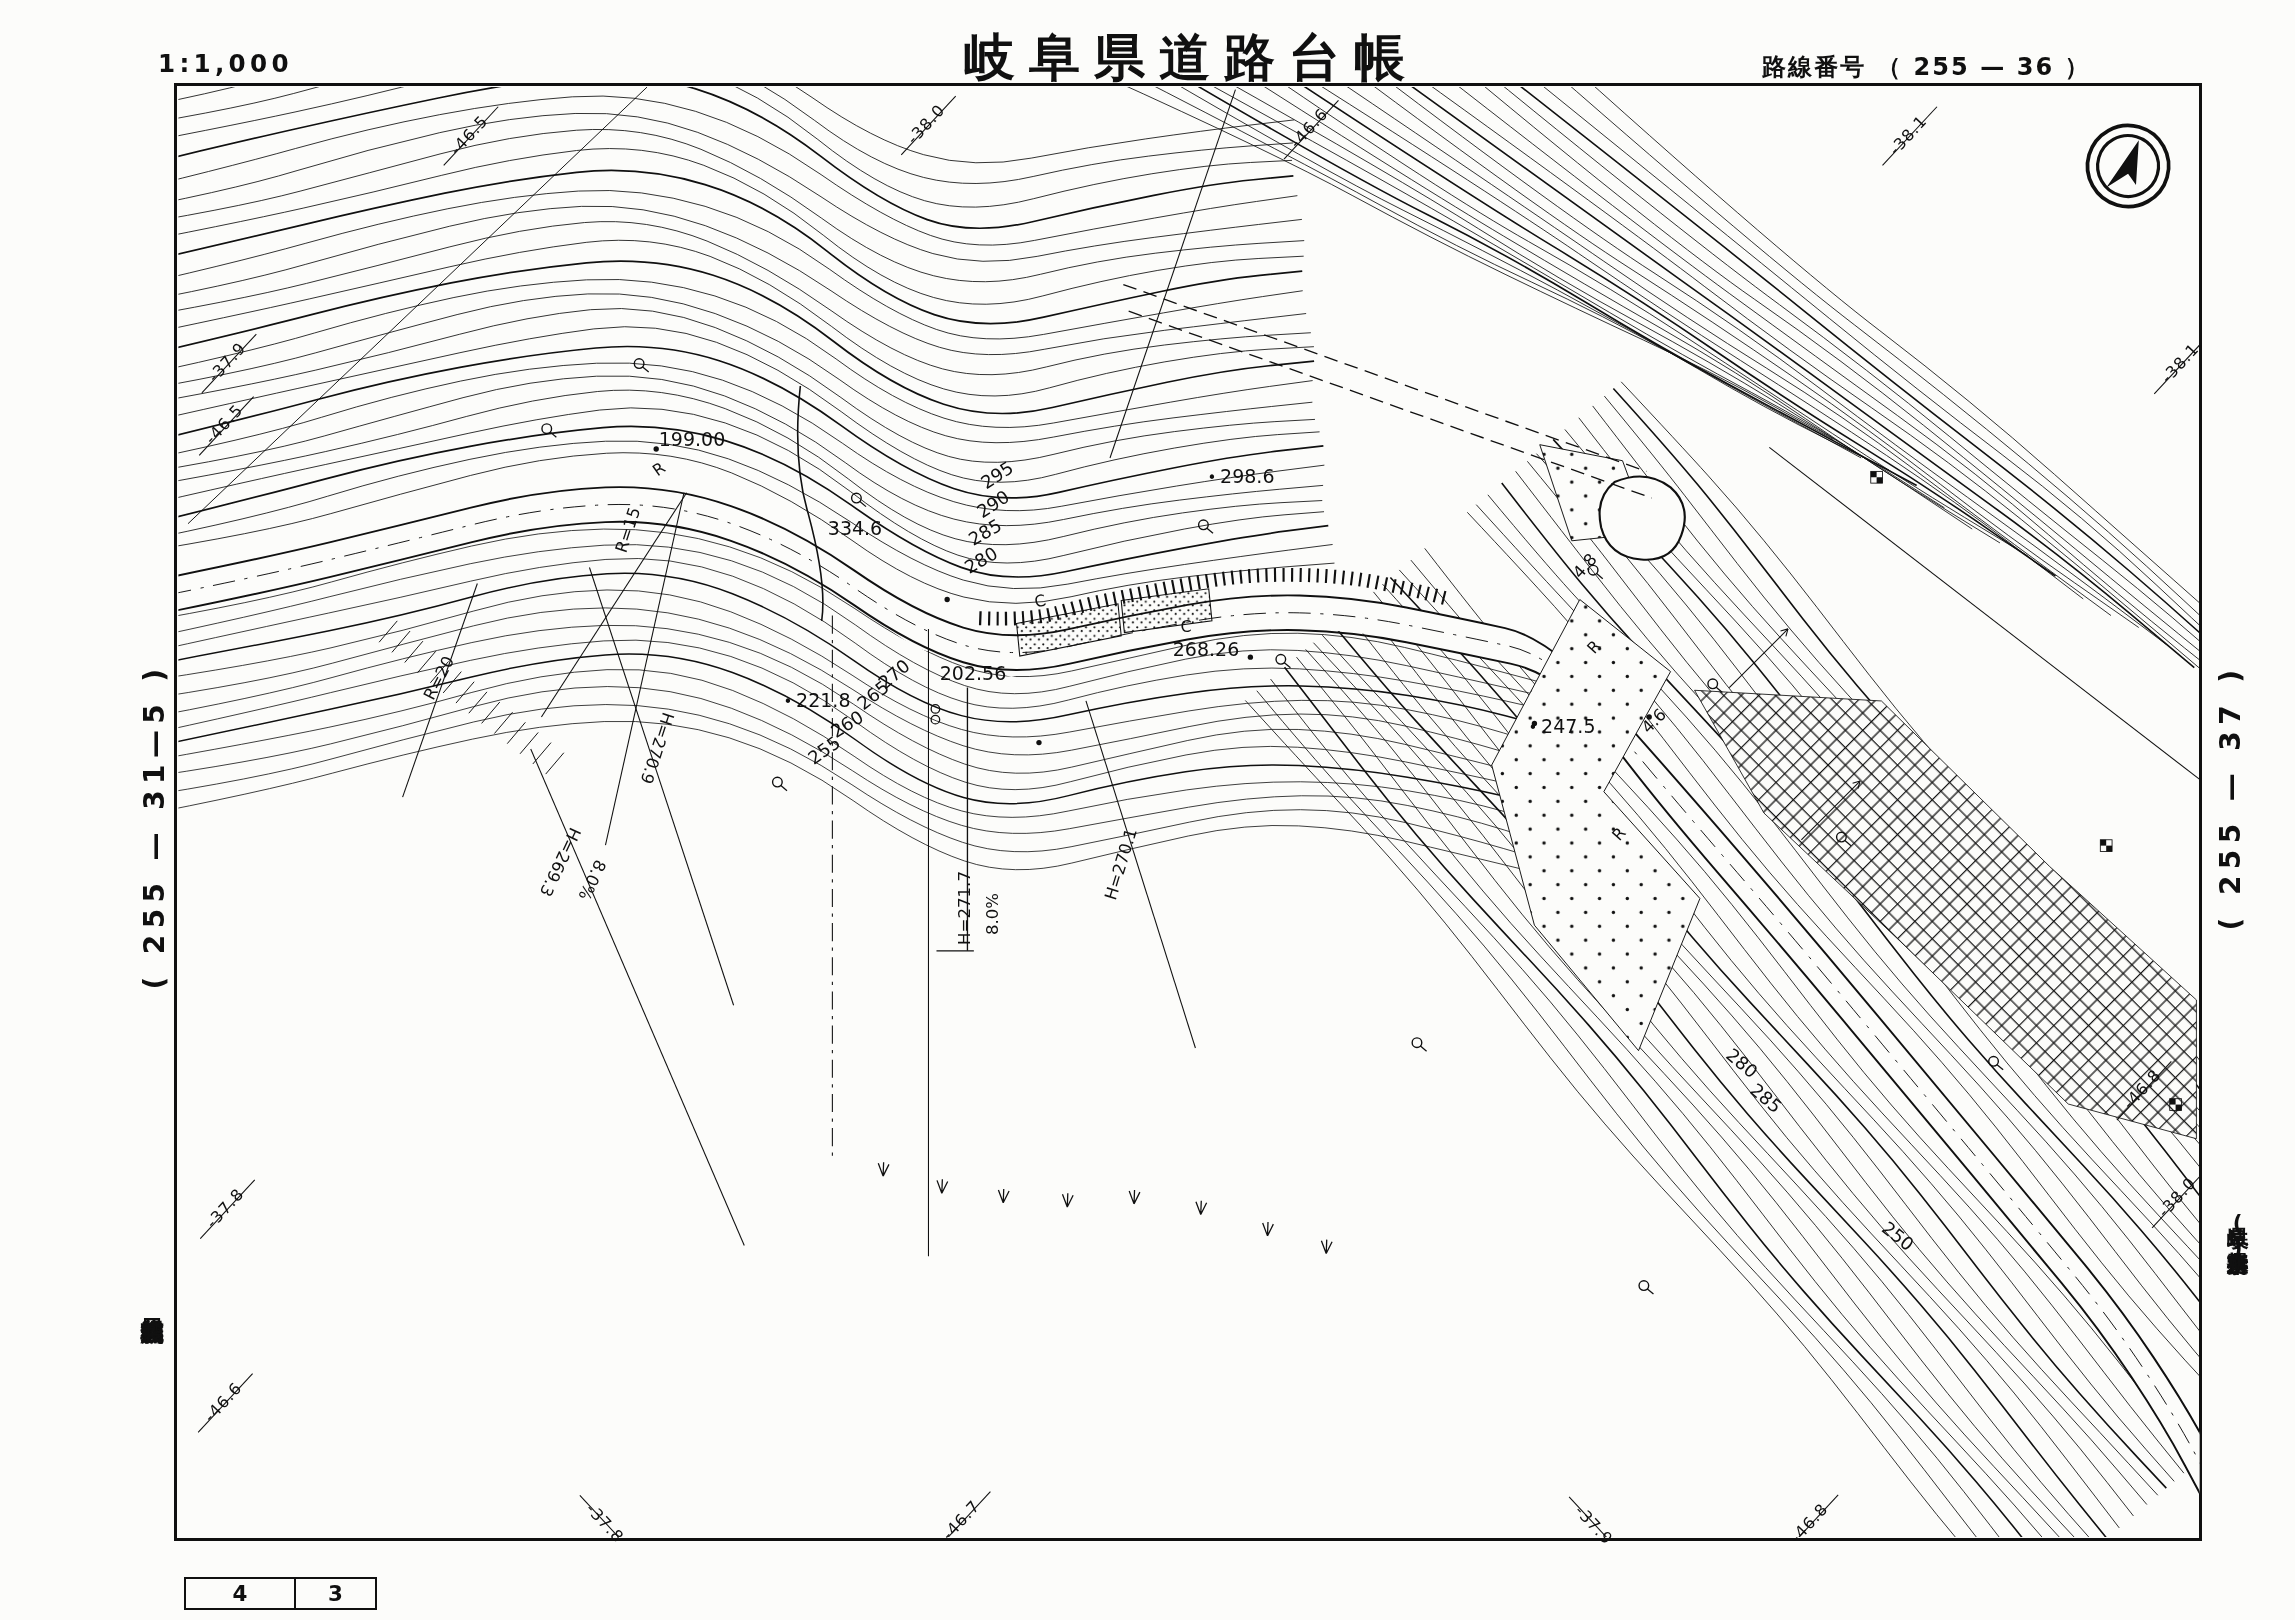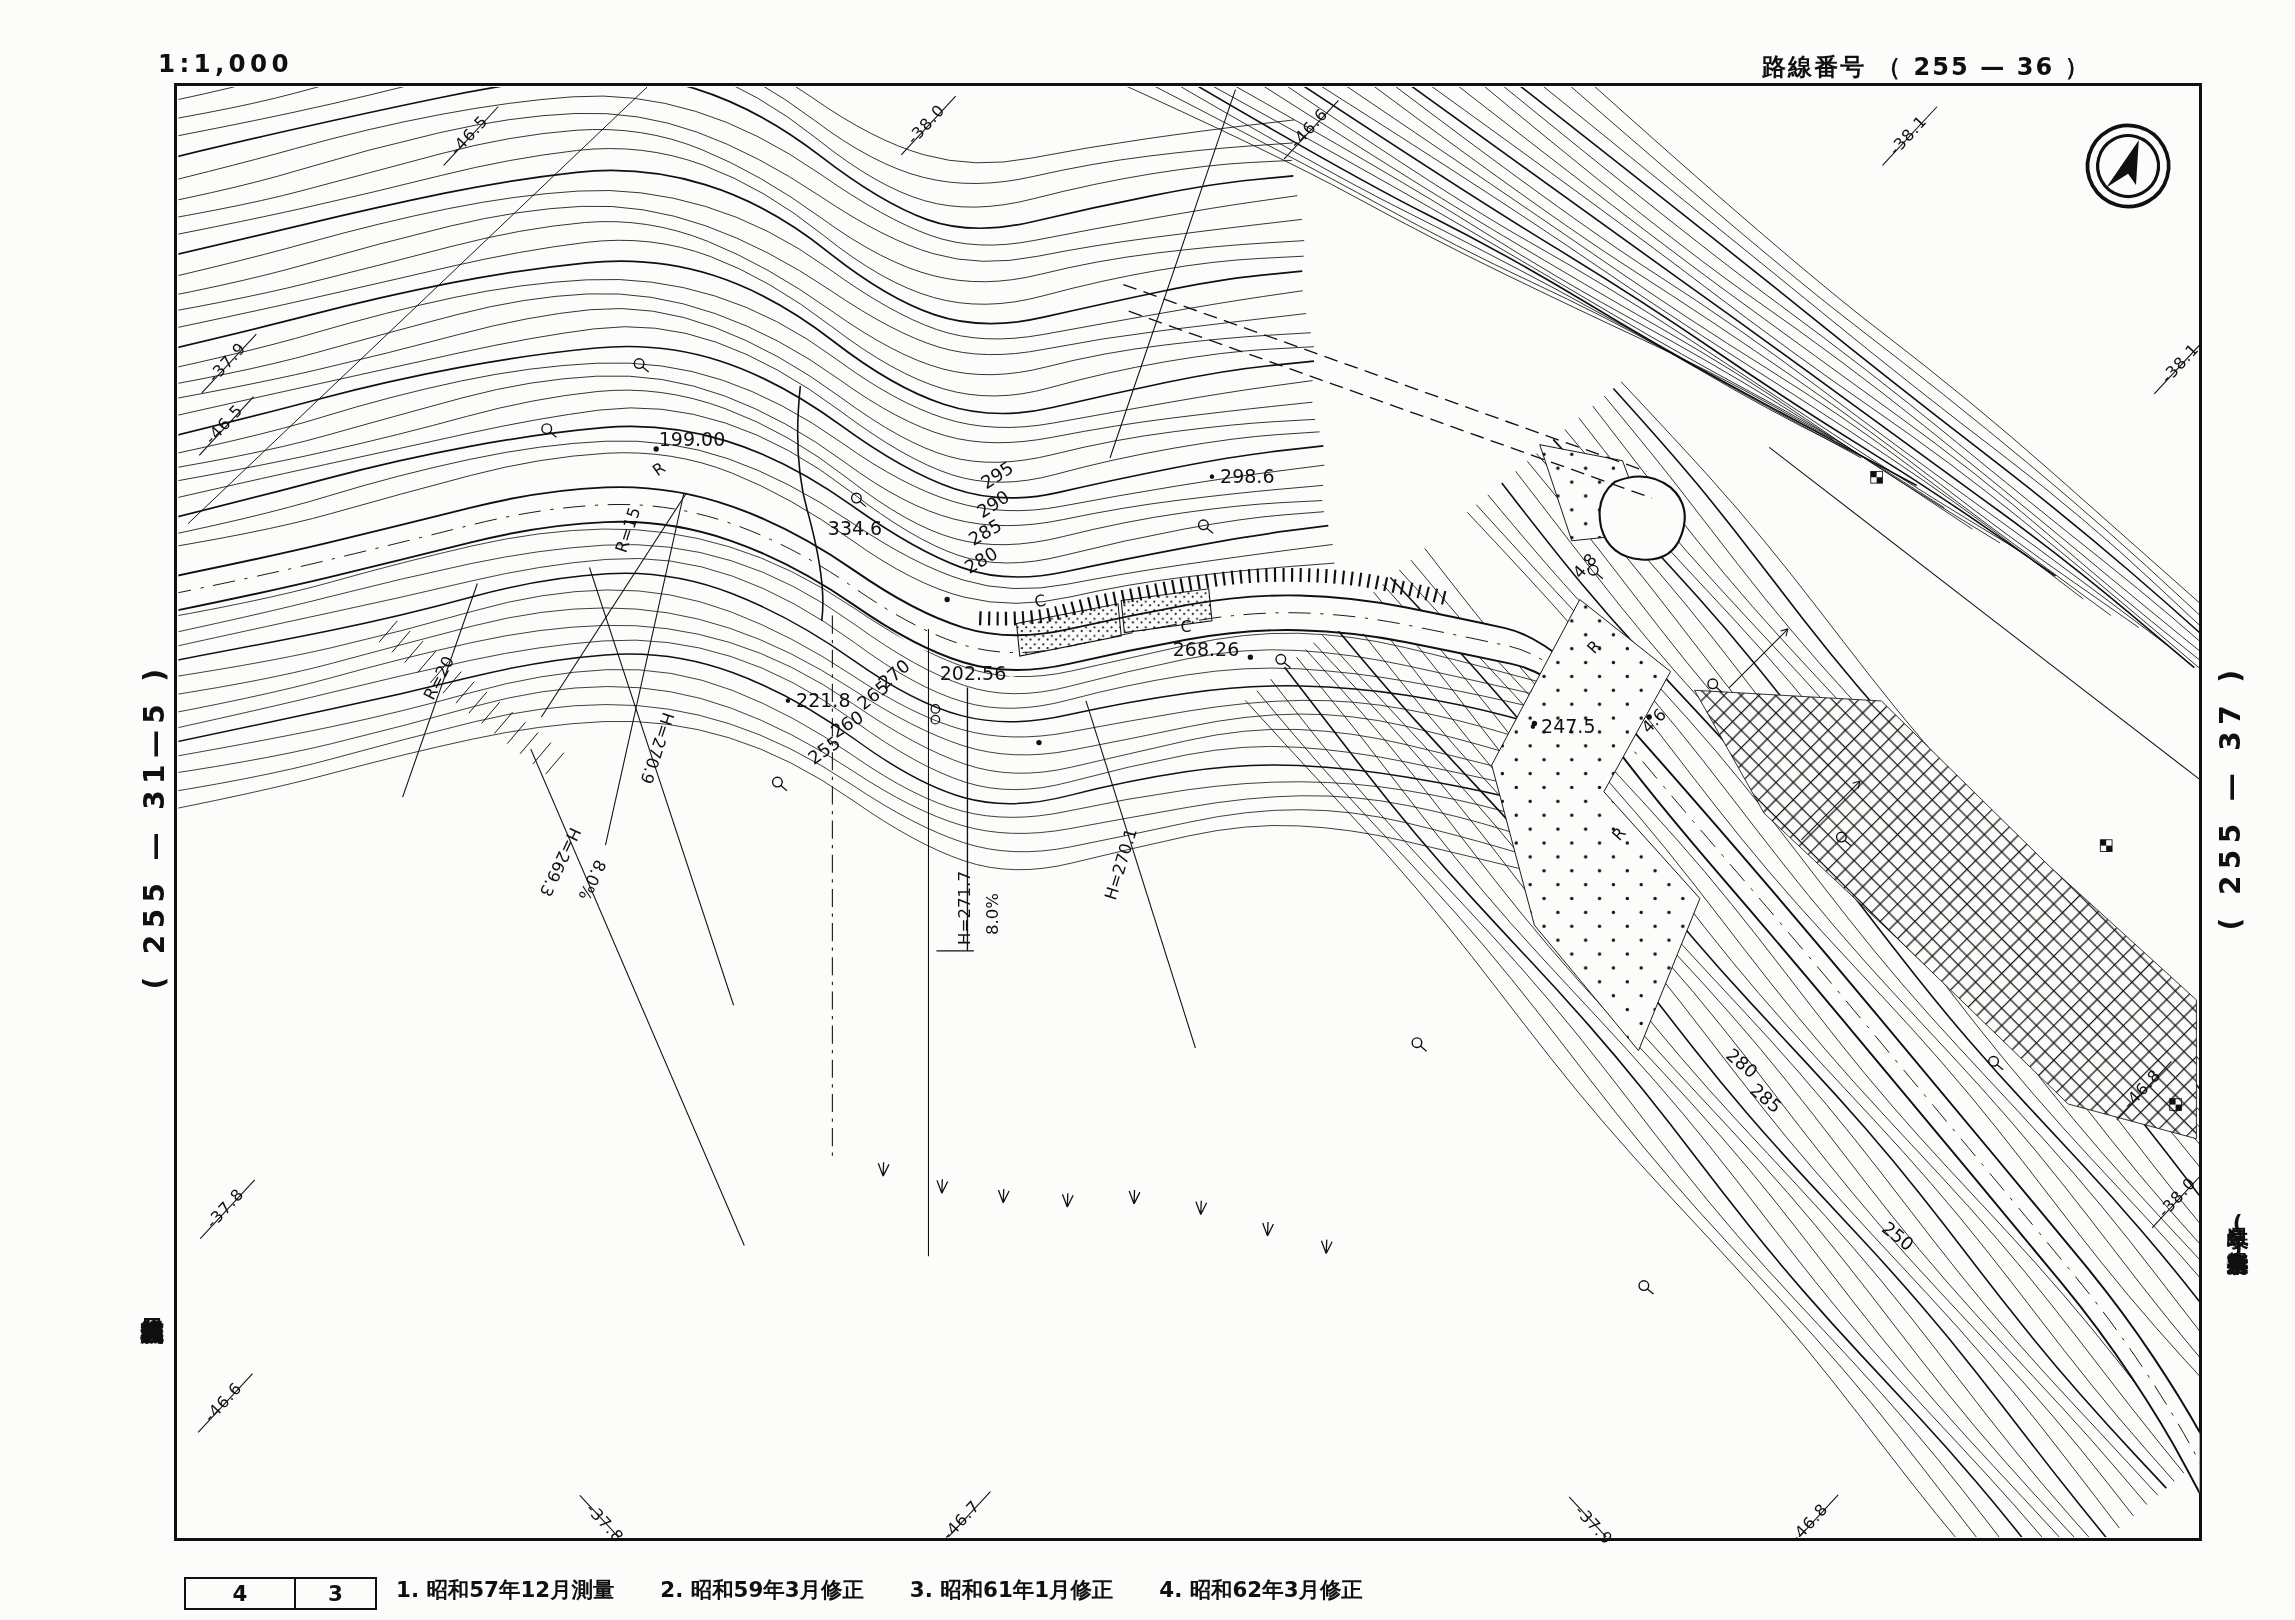--- a/index.html
+++ b/index.html
@@ -29,20 +29,21 @@
   .fcell.c2{width:81px;border-left:none;}
   #revisions{position:absolute;left:396px;top:1575px;display:flex;gap:46px;
              font-size:21.4px;font-weight:600;white-space:nowrap;}
 </style>
 </head>
 <body>
 
 <div id="page">
 
   <span class="lbl hdr-scale" style="left:158px;top:49px;">1:1,000</span>
+  <span class="lbl hdr-title" style="left:964px;top:23.5px;">岐阜県道路台帳</span>
   <span class="lbl hdr-route" style="left:1762px;top:51px;">路線番号 （ 255 — 36 ）</span>
 
   <div id="map-frame"></div>
   <svg id="map-svg" width="2022" height="1450" viewBox="0 0 3786 2716">
     <defs>
       <clipPath id="mapclip">
           <rect x="0" y="0" width="3786" height="2716"></rect>
         </clipPath>
       <pattern id="pdots" width="16" height="16" patternUnits="userSpaceOnUse">
         <circle cx="4" cy="4" r="2" fill="#101010"></circle>
@@ -344,20 +345,14 @@
 
   <span class="lbl sideref" style="left:154px;top:826px;transform:translate(-50%,-50%) rotate(-90deg);">( 255 — 31—5 )</span>
   <span class="lbl sideref" style="left:2230px;top:797px;transform:translate(-50%,-50%) rotate(-90deg);">( 255 — 37 )</span>
   <span class="lbl vtext credit" style="left:140px;top:1301px;">朝日航洋株式会社作製</span>
   <span class="lbl vtext office" style="left:2226px;top:1210px;">岐阜県(揖斐土木事務所)</span>
 
   <div id="footer-box">
     <div class="fcell c1">4</div>
     <div class="fcell c2">3</div>
   </div>
-  <div id="revisions">
-    <span>1. 昭和57年12月測量</span>
-    <span>2. 昭和59年3月修正</span>
-    <span>3. 昭和61年1月修正</span>
-    <span>4. 昭和62年3月修正</span>
-  </div>
 </div>
 
 
 </body></html>

